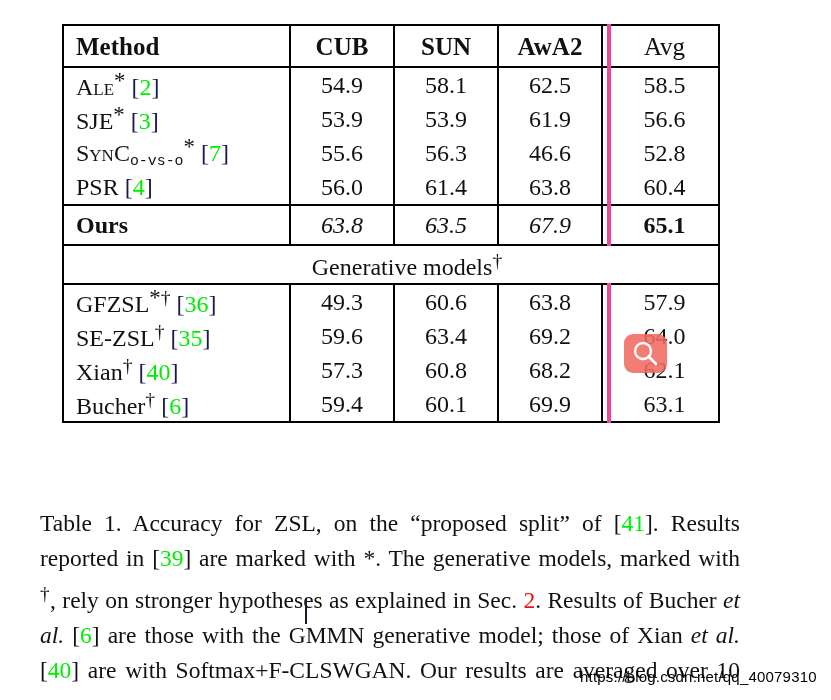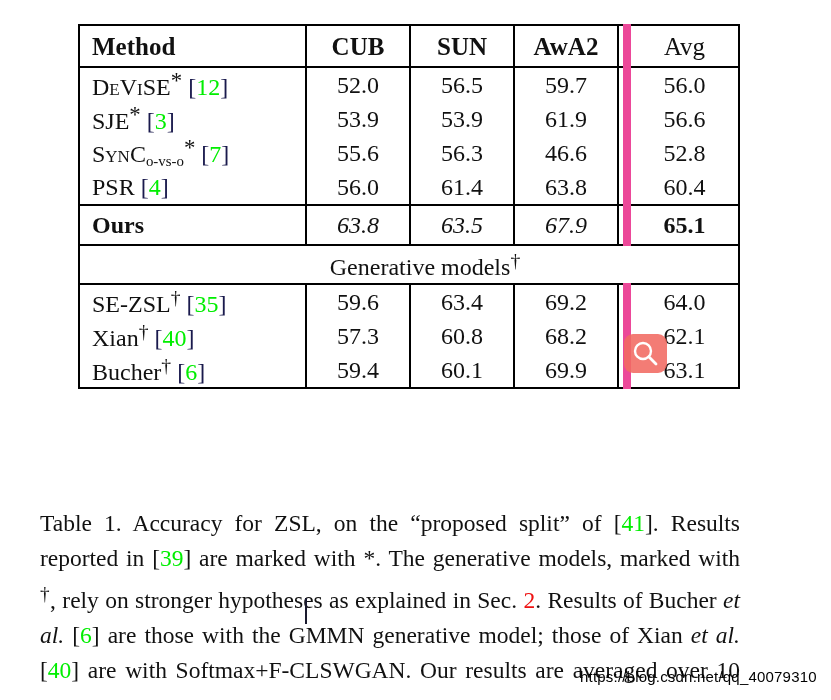--- a/index.html
+++ b/index.html
@@ -12,21 +12,21 @@
     height: 700px;
     position: relative;
     overflow: hidden;
     font-family: "Liberation Serif", "DejaVu Serif", serif;
     color: #000000;
   }
 
   
   #table-wrap {
     position: absolute;
-    left: 78px;
+    left: 62px;
     top: 24px;
     width: 632px;
   }
   table.results {
     border-collapse: collapse;
     width: 632px;
     table-layout: fixed;
     border-left: 2px solid #000;
     border-right: 2px solid #000;
     border-top: 2px solid #000;
@@ -40,21 +40,21 @@
     height: 34px;
     color: #111;
   }
   .c-method { width: 213px; padding-left: 12px !important; text-align: left; border-right: 2px solid #000; }
   .c-num    { width: 102px; text-align: center; border-right: 2px solid #000; }
   .c-num3   { width: 102px; text-align: center; border-right: 2px solid #000; }
   .c-avg    { width: 107px; text-align: center; border-left: 2px solid #000; }
 
   
   .c-num3 { border-right: 2px solid #000; }
-  .c-avg  { border-left: 8px solid #ec4899; box-shadow: none; margin-left: 45px; }
+  .c-avg  { border-left: 4px solid #ec4899; box-shadow: none; margin-left: 45px; }
   .gapcol { width: 4px; padding: 0 !important; border: none; }
 
   tr.head td {
     font-weight: bold;
     font-size: 25px;
     height: 40px;
     border-bottom: 2px solid #000;
   }
   tr.head td.c-avg-head { font-weight: normal; }
 
@@ -71,21 +71,21 @@
     text-align: center;
     border-bottom: 2px solid #000;
     height: 37px;
     font-size: 24px;
     padding-left: 32px;
   }
 
   .cite { color: #00ee00; }
   .brk  { color: #1a1a4d; }
   .sc   { font-variant: small-caps; }
-  sub.ovso { font-size: 0.62em; vertical-align: -0.28em; letter-spacing: 0; }
+  sub.ovso { font-size: 0.62em; vertical-align: -0.28em; letter-spacing: 0; font-family: Liberation Mono, monospace; }
   sup.star { font-size: 0.95em; vertical-align: 0.32em; }
   sup.dag  { font-size: 0.82em; vertical-align: 0.40em; }
 
   
   #caption {
     position: absolute;
     left: 40px;
     top: 506px;
     width: 700px;
     font-size: 23.5px;
@@ -140,29 +140,29 @@
 
       <tr class="head">
         <td class="c-method">Method</td>
         <td class="c-num">CUB</td>
         <td class="c-num">SUN</td>
         <td class="c-num3">AwA2</td>
         <td class="gapcol"></td>
         <td class="c-avg c-avg-head">Avg</td>
       </tr>
 
-
-      <tr>
-        <td class="c-method"><span class="sc">DeViSE</span><sup class="star">*</sup> <span class="brk">[</span><span class="cite">12</span><span class="brk">]</span></td>
-        <td class="c-num">52.0</td>
-        <td class="c-num">56.5</td>
-        <td class="c-num3">59.7</td>
-        <td class="gapcol"></td>
-        <td class="c-avg">56.0</td>
-      </tr>
+      <tr>
+        <td class="c-method"><span class="sc">Ale</span><sup class="star">*</sup> <span class="brk">[</span><span class="cite">2</span><span class="brk">]</span></td>
+        <td class="c-num">54.9</td>
+        <td class="c-num">58.1</td>
+        <td class="c-num3">62.5</td>
+        <td class="gapcol"></td>
+        <td class="c-avg">58.5</td>
+      </tr>
+
 
       <tr>
         <td class="c-method"><span>SJE</span><sup class="star">*</sup> <span class="brk">[</span><span class="cite">3</span><span class="brk">]</span></td>
         <td class="c-num">53.9</td>
         <td class="c-num">53.9</td>
         <td class="c-num3">61.9</td>
         <td class="gapcol"></td>
         <td class="c-avg">56.6</td>
       </tr>
 
@@ -191,20 +191,28 @@
         <td class="c-num">63.5</td>
         <td class="c-num3">67.9</td>
         <td class="gapcol"></td>
         <td class="c-avg">65.1</td>
       </tr>
 
       <tr class="section">
         <td colspan="6"><span>Generative models</span><sup class="dag">†</sup></td>
       </tr>
 
+      <tr>
+        <td class="c-method"><span>GFZSL</span><sup class="star">*</sup><sup class="dag">†</sup> <span class="brk">[</span><span class="cite">36</span><span class="brk">]</span></td>
+        <td class="c-num">49.3</td>
+        <td class="c-num">60.6</td>
+        <td class="c-num3">63.8</td>
+        <td class="gapcol"></td>
+        <td class="c-avg">57.9</td>
+      </tr>
 
       <tr>
         <td class="c-method"><span>SE-ZSL</span><sup class="dag">†</sup> <span class="brk">[</span><span class="cite">35</span><span class="brk">]</span></td>
         <td class="c-num">59.6</td>
         <td class="c-num">63.4</td>
         <td class="c-num3">69.2</td>
         <td class="gapcol"></td>
         <td class="c-avg">64.0</td>
       </tr>
 

